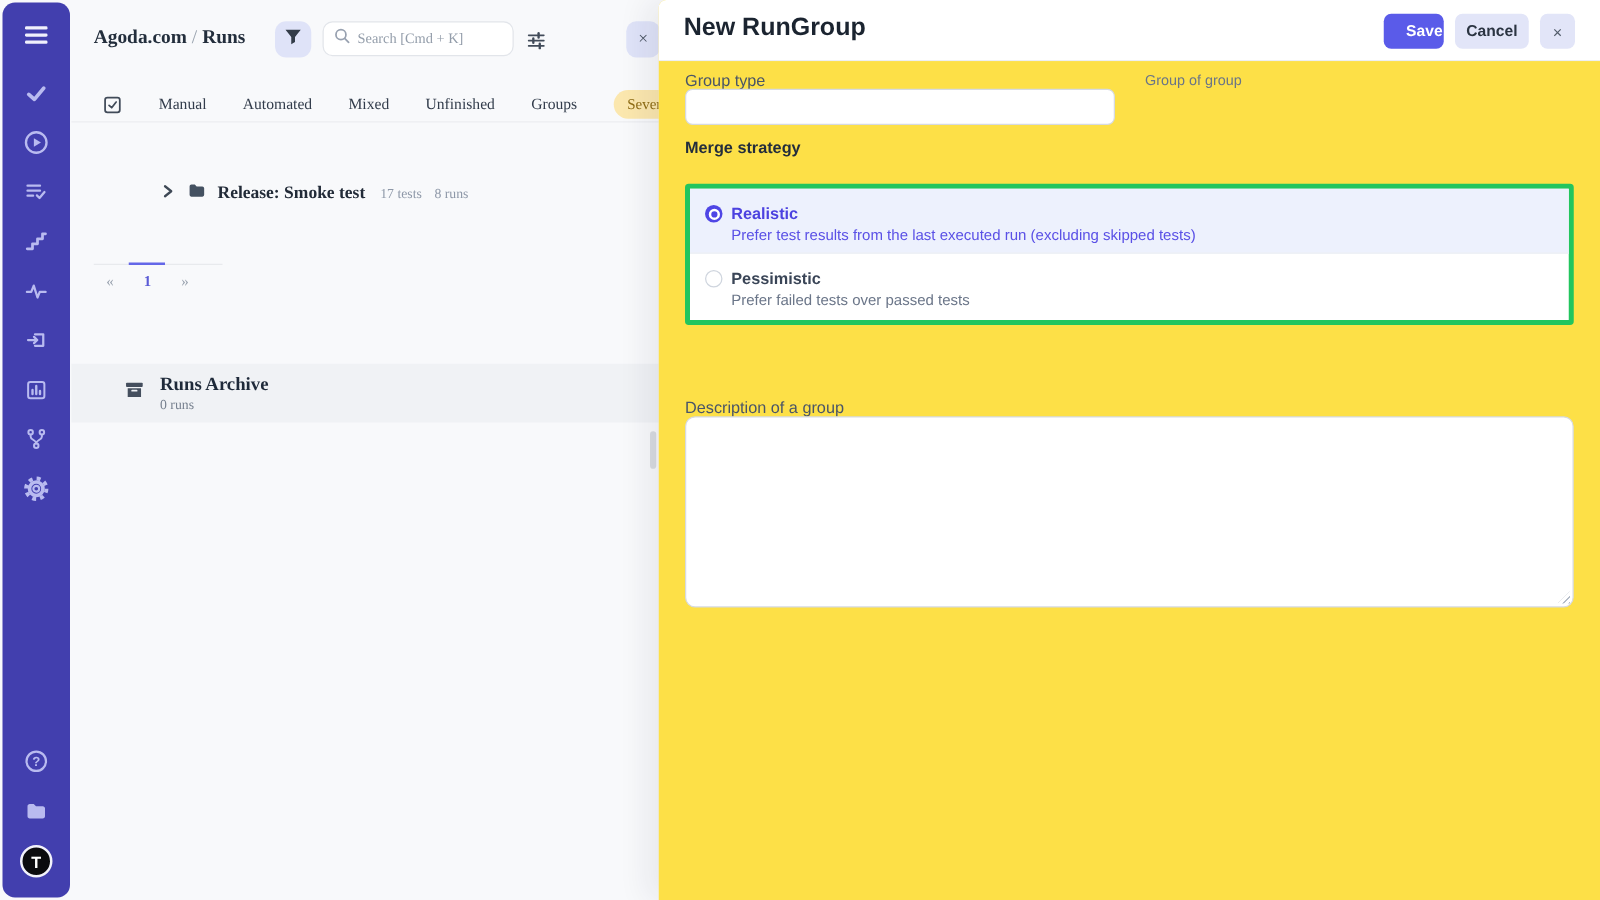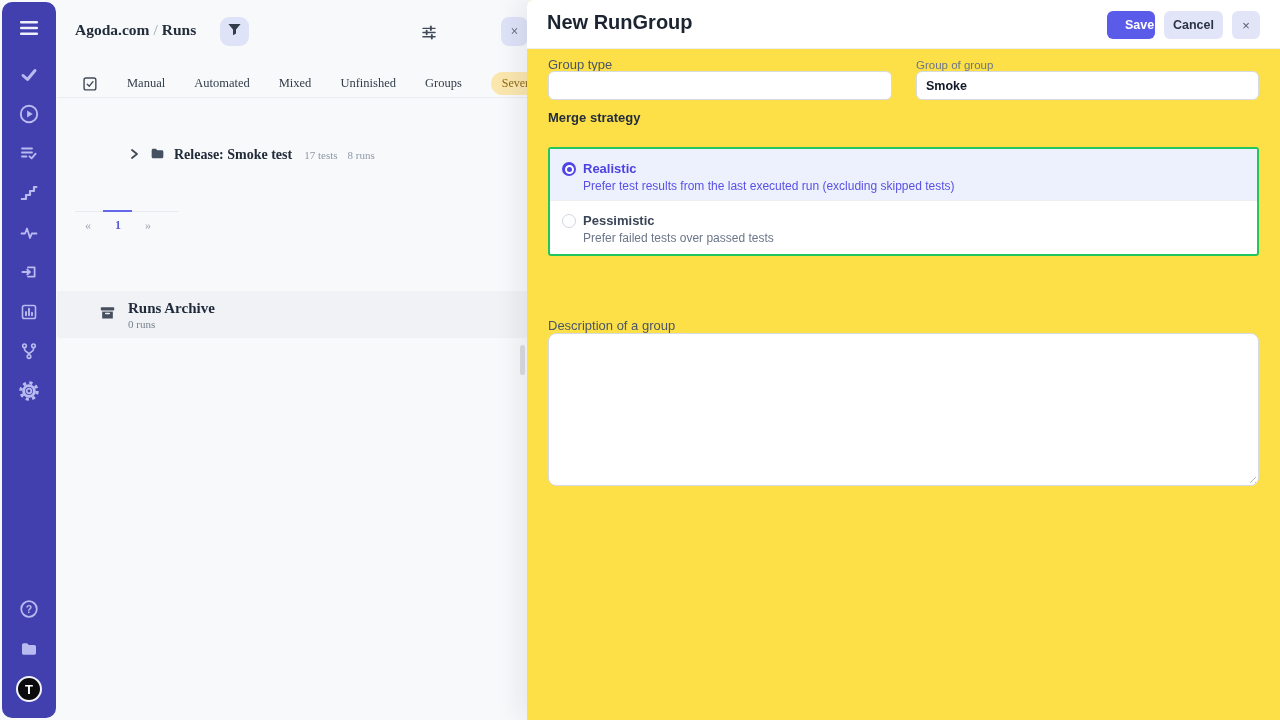--- a/index.html
+++ b/index.html
@@ -85,21 +85,21 @@
              background:#fff; font-family:inherit; font-size:12.5px; color:#111827;
              padding:0 9px; outline:none; }
   .f-input.bold { font-weight:600; }
   .lbl-group-type { left:21px; top:57px; }
   .in-group-type  { left:21px; top:71px; width:344px; }
   .lbl-name { left:389px; top:59px; }
   .in-name  { left:389px; top:71px; width:343px; }
   .lbl-merge { position:absolute; left:21px; top:110px; font-size:13px; font-weight:700; color:#232d3c; }
   .hint-merge { position:absolute; left:21px; top:127px; font-size:12px; color:#4e5a6b; }
 
-  .opts { position:absolute; left:21px; top:147px; width:711px; border:2px solid #22c55e;
+  .opts { position:absolute; left:21px; top:147px; width:711px; border:4px solid #22c55e;
           border-radius:3px; background:#fff; }
   .opt { display:flex; gap:7px; padding:12px 12px 0; height:52px; border-bottom:1px solid #edeff3; cursor:pointer; }
   .opt:nth-child(2), .opt:nth-child(3) { height:53px; }
   .opt:last-child { border-bottom:none; }
   .radio { width:14px; height:14px; margin-top:1px; border-radius:50%; flex:none;
            background:#fff; border:1.5px solid #cfd5de; }
   .opt-title { font-size:13px; font-weight:700; color:#3a4557; line-height:15px; }
   .opt-desc  { font-size:12px; color:#6b7689; margin-top:3px; }
   .opt.selected { background:#edf1fd; }
   .opt.selected .radio { border:none; background:#4f46e5; position:relative; }
@@ -207,20 +207,27 @@
 
   <section class="left-panel">
     <div class="breadcrumb">
       <b>Agoda.com</b><span class="sep">/</span><b>Runs</b>
     </div>
     <div class="filter-btn">
       <span><svg width="15" height="15" viewBox="0 0 16 16">
             <path d="M1.5 2 H14.5 L9.6 8 V12.3 L6.4 14.2 V8 Z" fill="#333c49"></path>
           </svg></span>
     </div>
+    <div class="searchbox">
+      <span><svg width="13" height="13" viewBox="0 0 14 14" fill="none" stroke="#98a1b0" stroke-width="1.5" stroke-linecap="round">
+            <circle cx="6.2" cy="6.2" r="4.3"></circle>
+            <path d="M9.6 9.6 L12.8 12.8"></path>
+          </svg></span>
+      <input type="text" placeholder="Search [Cmd + K]" style="">
+    </div>
     <div class="sliders-btn">
       <svg width="16" height="15" viewBox="0 0 16 16" fill="none" stroke="#414b59" stroke-linecap="round">
           <path d="M1.5 3.5 H14.5" stroke-width="1.4"></path>
           <path d="M10 1.6 V5.4" stroke-width="2"></path>
           <path d="M1.5 8 H14.5" stroke-width="1.4"></path>
           <path d="M5.5 6.1 V9.9" stroke-width="2"></path>
           <path d="M1.5 12.5 H14.5" stroke-width="1.4"></path>
           <path d="M11 10.6 V14.4" stroke-width="2"></path>
         </svg>
     </div>
@@ -285,21 +292,20 @@
     <div class="drawer-header"></div>
     <h1 class="drawer-title">New RunGroup</h1>
     <button class="btn btn-save">Save</button>
     <button class="btn btn-cancel">Cancel</button>
     <button class="btn btn-close">×</button>
 
     <label class="f-label lbl-group-type">Group type</label>
     <input class="f-input in-group-type" type="text" value="" style="">
 
     <label class="f-label-sm lbl-name">Group of group</label>
-    <input class="f-input in-name bold" type="text" value="Smoke" style="">
 
     <div class="lbl-merge">Merge strategy</div>
 
     <div class="opts">
       <div class="opt selected">
         <span class="radio"></span>
         <div>
           <div class="opt-title">Realistic</div>
           <div class="opt-desc">Prefer test results from the last executed run (excluding skipped tests)</div>
         </div>

